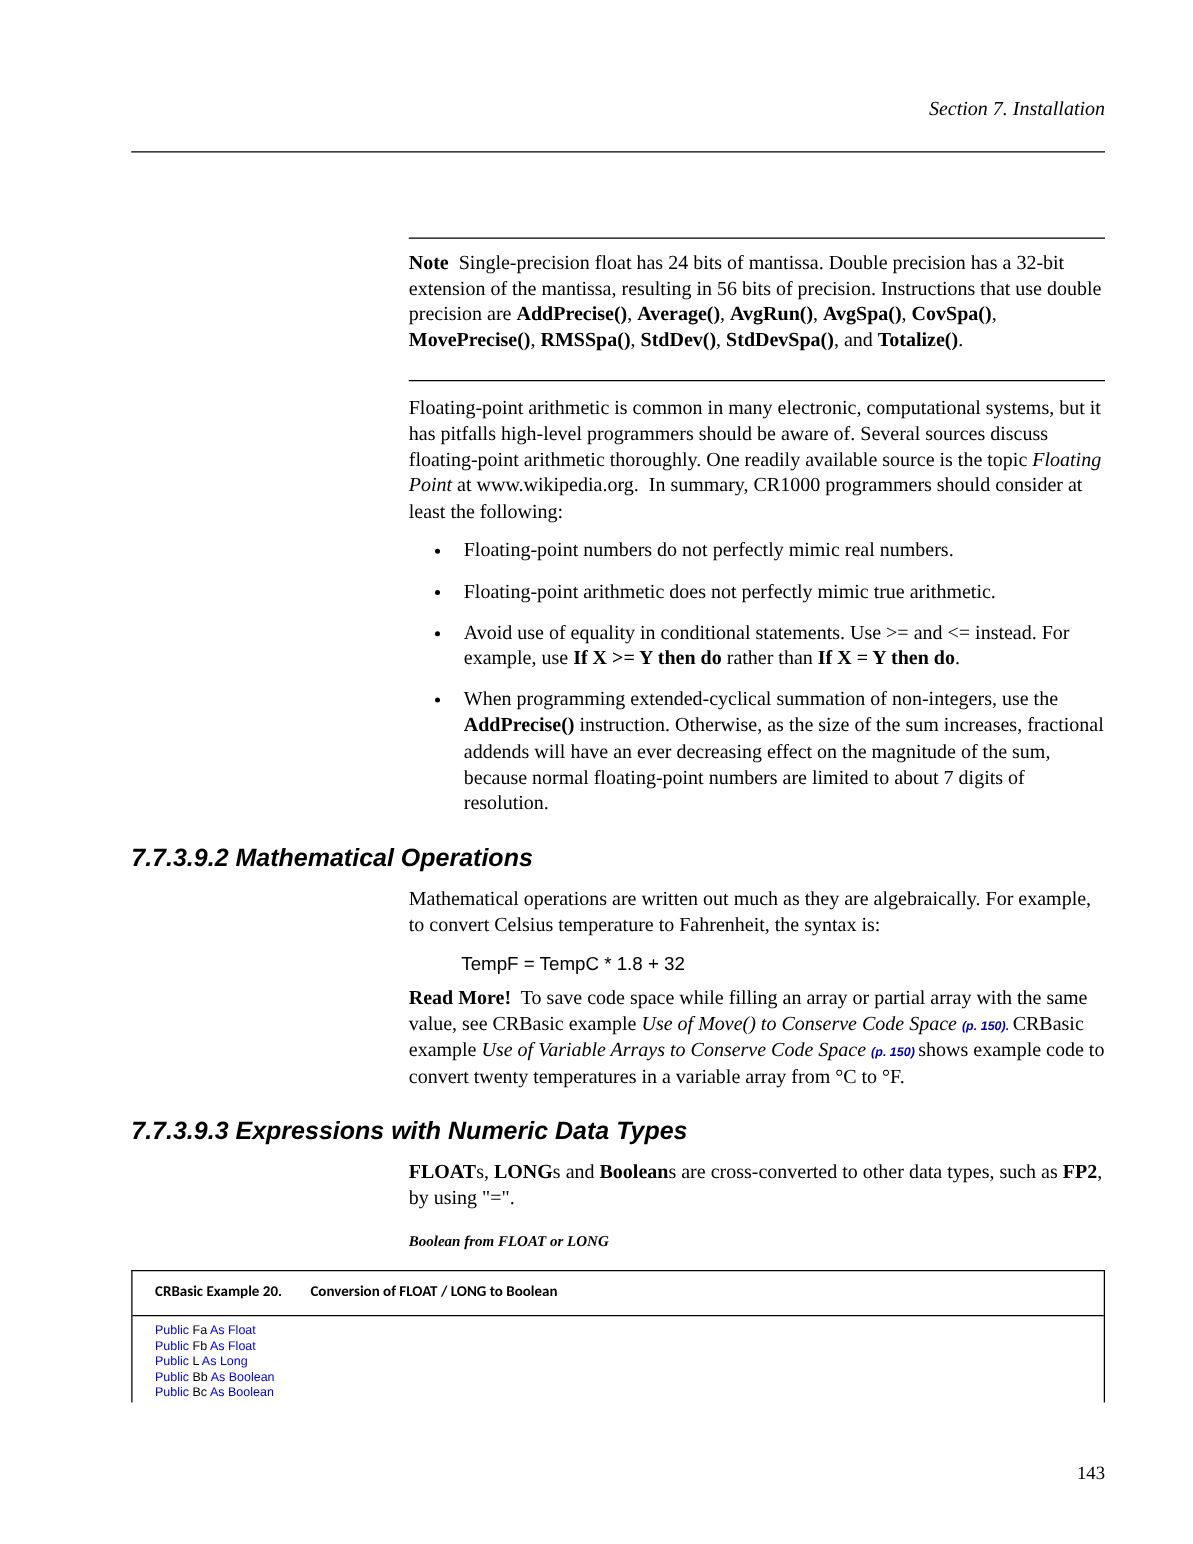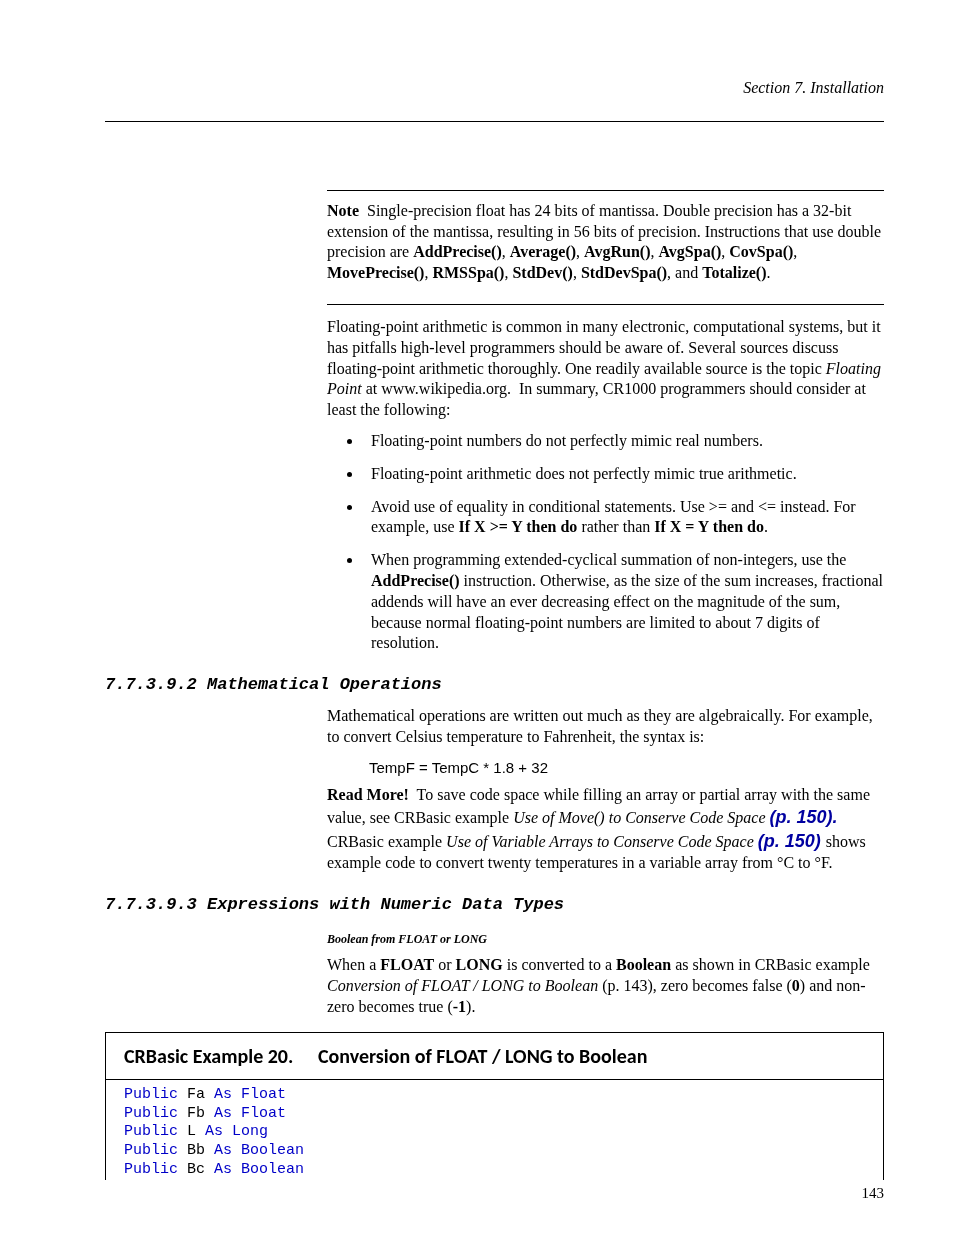--- a/index.html
+++ b/index.html
@@ -44,65 +44,65 @@
   ul.bullets {
     list-style-type: disc;
     padding-left: 24px;
     margin: 6px 0 16px 12px;
   }
   ul.bullets li {
     padding-left: 8px;
     margin-bottom: 12px;
   }
   h3.subsec {
-    font-family: Liberation Mono, monospace;
+    font-family: Liberation Sans, sans-serif;
     font-weight: bold;
     font-style: italic;
-    font-size: 17px;
+    font-size: 20px;
     margin: 20px 0 10px 0;
   }
   .code-line {
     font-family: Liberation Sans, sans-serif;
     margin: 4px 0 8px 42px;
     font-size: 15px;
   }
   .link-ref {
     font-style: italic;
     color: rgb(0,0,160);
-    font-size: 18px;
+    font-size: 10px;
     font-family: Arial, sans-serif;
     font-weight: bold;
   }
   h4.subhead {
     font-style: italic;
     font-weight: bold;
     font-size: 12px;
     margin: 16px 0 8px 0;
   }
   .example-box {
     border: 1px solid black;
     border-bottom: none;
     margin-top: 14px;
   }
   .example-title {
     border-bottom: 1px solid black;
     padding: 10px 18px;
     font-family: "Calibri", Arial, sans-serif;
-    font-size: 20px;
+    font-size: 12px;
   }
   .example-title .lab {
     font-weight: bold;
     margin-right: 20px;
   }
   .example-title .ttl {
     font-weight: bold;
   }
   .example-code {
-    font-family: Liberation Mono, monospace;
-    font-size: 15px;
+    font-family: Liberation Sans, sans-serif;
+    font-size: 10px;
     padding: 6px 18px 0 18px;
     line-height: 1.25;
   }
   .kw { color: rgb(0,0,200); }
   .page-num {
     position: absolute;
     bottom: 46px;
     right: 70px;
     font-size: 15px;
   }
@@ -145,26 +145,26 @@
     <p>Mathematical operations are written out much as they are algebraically. For example, to convert Celsius temperature to Fahrenheit, the syntax is:</p>
     <div class="code-line">TempF = TempC * 1.8 + 32</div>
     <p>
       <b>Read More!</b>&nbsp; To save code space while filling an array or partial array with the same value, see CRBasic example <i>Use of Move() to Conserve Code Space </i><span class="link-ref">(p. 150). </span>CRBasic example <i>Use of Variable Arrays to Conserve Code Space </i><span class="link-ref">(p. 150) </span>shows example code to convert twenty temperatures in a variable array from °C to °F.
     </p>
   </div>
 
   <h3 class="subsec">7.7.3.9.3 Expressions with Numeric Data Types</h3>
 
   <div class="body-col">
+    <p>
+      <b>FLOAT</b>s, <b>LONG</b>s and <b>Boolean</b>s are cross-converted to other data types, such as <b>FP2</b>, by using "=".
+    </p>
 
     <h4 class="subhead">Boolean from FLOAT or LONG</h4>
 
-    <p>
-      When a <b>FLOAT</b> or <b>LONG</b> is converted to a <b>Boolean</b> as shown in CRBasic example <i>Conversion of FLOAT / LONG to Boolean</i> (p. 143), zero becomes false (<b>0</b>) and non-zero becomes true (<b>-1</b>).
-    </p>
   </div>
 
   <div class="example-box">
     <div class="example-title">
       <span class="lab">CRBasic Example 20.</span>
       <span class="ttl">Conversion of FLOAT / LONG to Boolean</span>
     </div>
     <div class="example-code">
       <div><span class="kw">Public</span><span> Fa </span><span class="kw">As Float</span></div>
       <div><span class="kw">Public</span><span> Fb </span><span class="kw">As Float</span></div>

